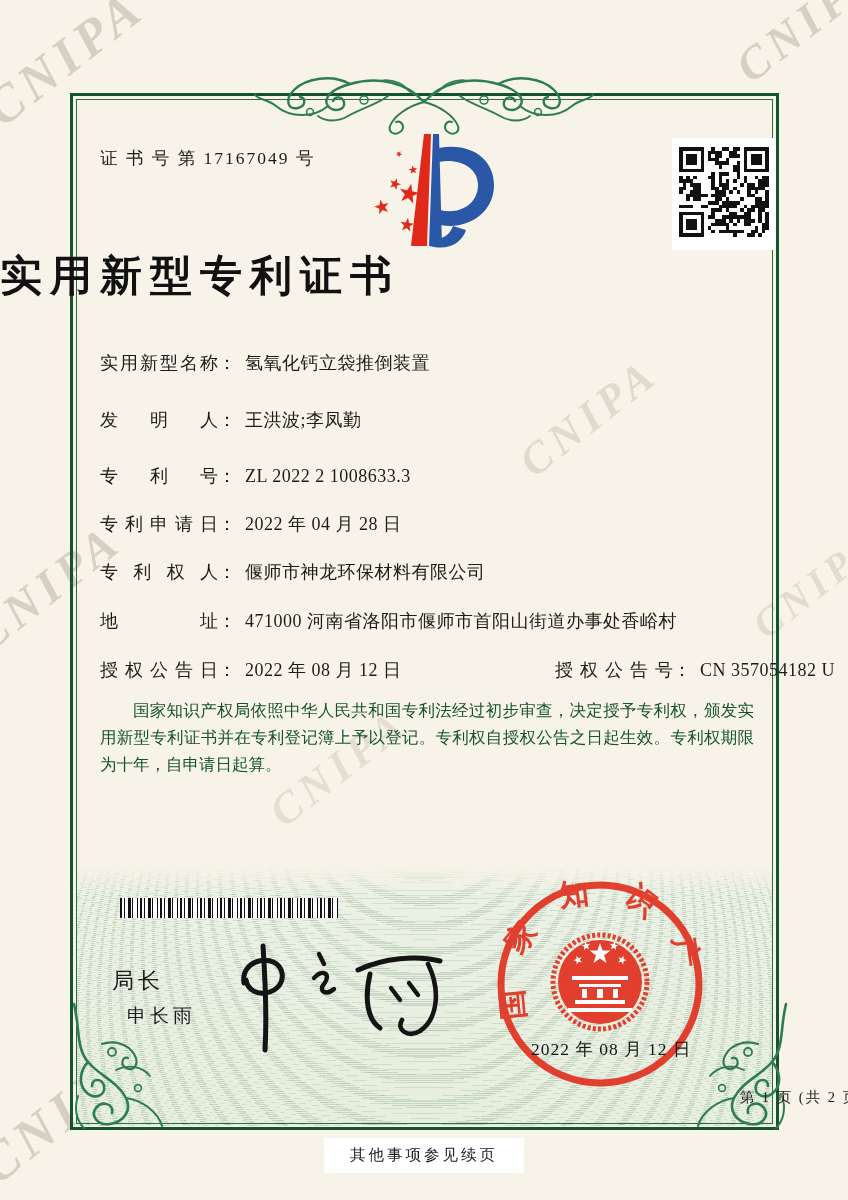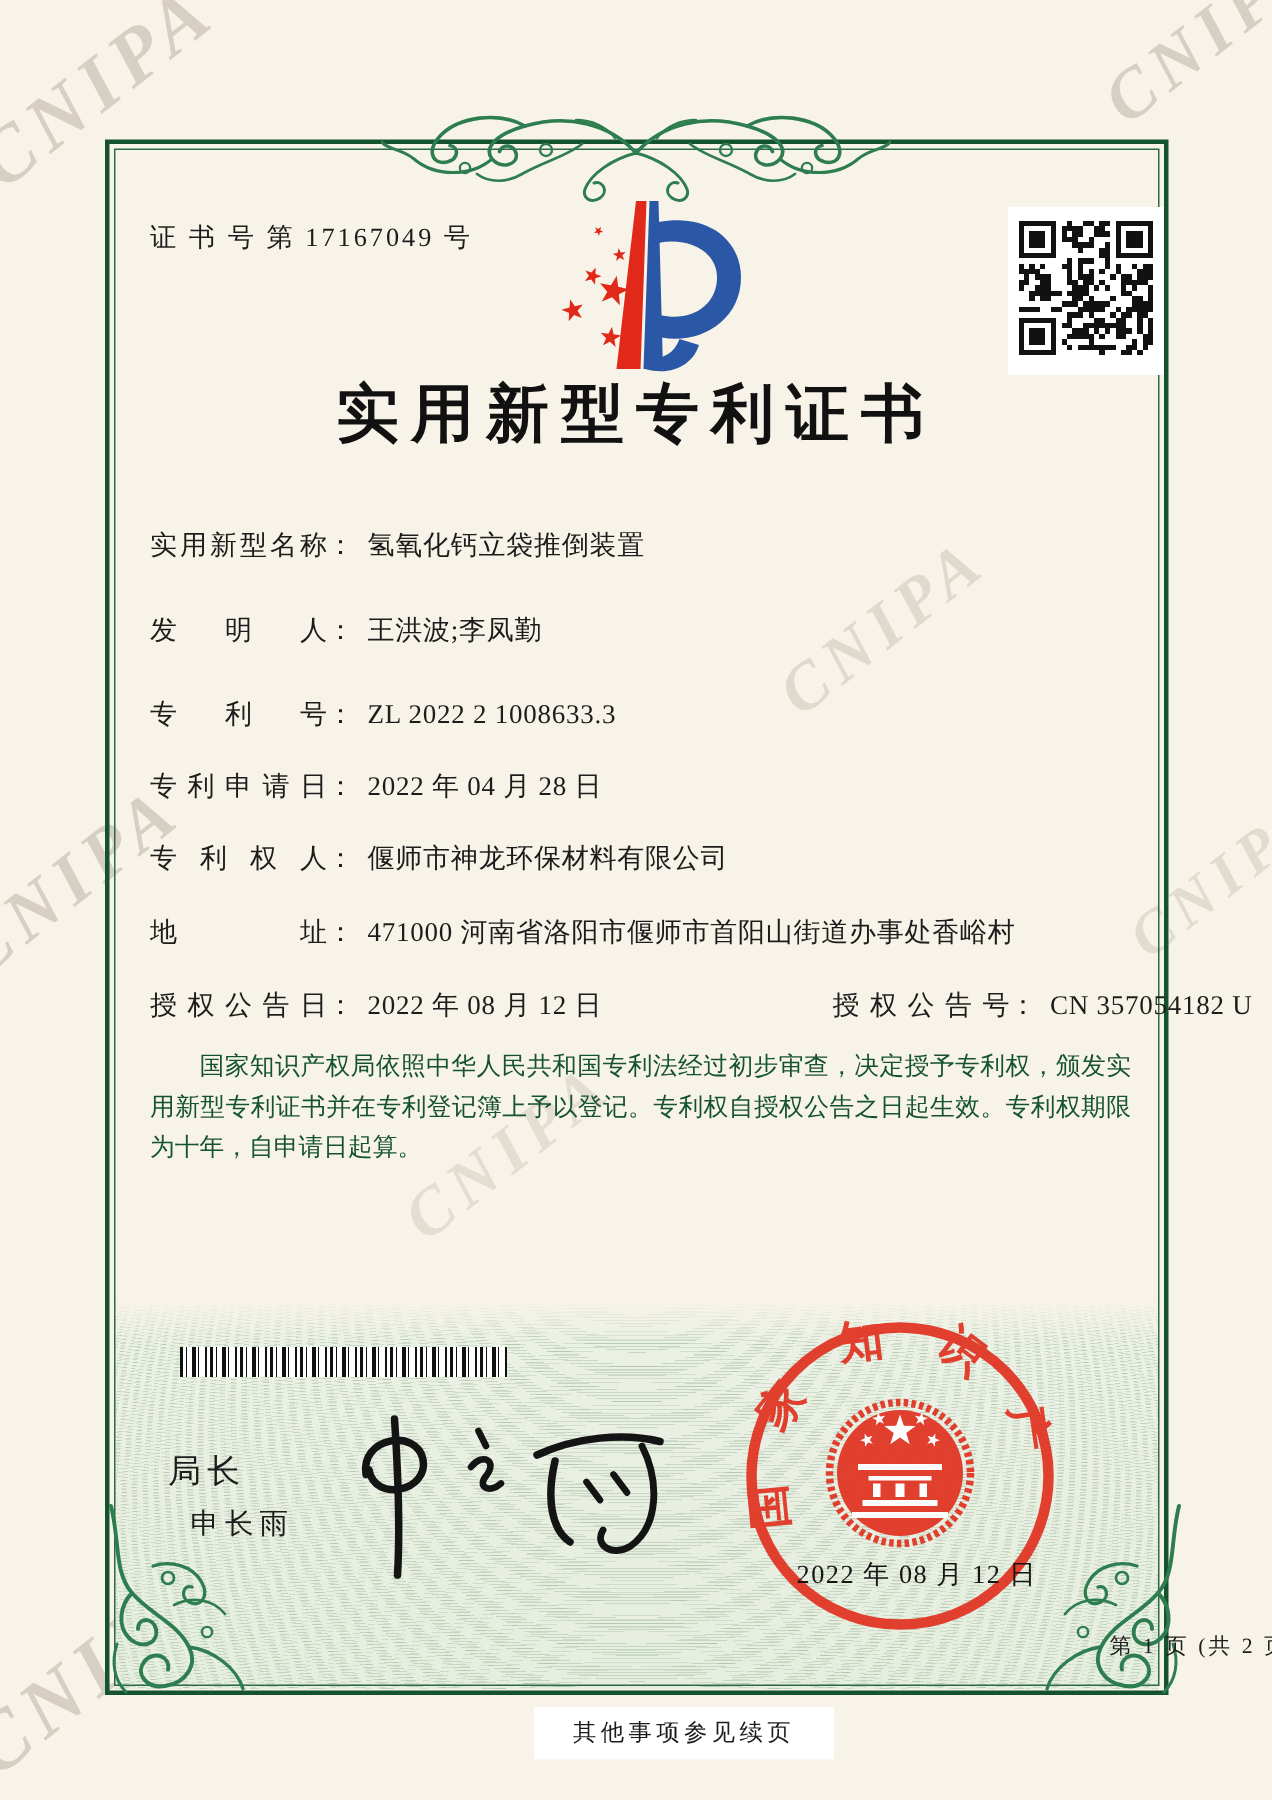--- a/index.html
+++ b/index.html
@@ -40,21 +40,21 @@
   .guilloche:before{
     content:"";position:absolute;left:0;top:0;right:0;height:30px;
     background:linear-gradient(#f8f3e8,rgba(248,243,232,0));
   }
   
   .cert-no{position:absolute;left:100px;top:146px;font-size:17.5px;letter-spacing:2px;z-index:3;}
   .logo{position:absolute;left:352px;top:128px;z-index:3;}
   .qr-wrap{position:absolute;left:672px;top:138px;width:104px;height:112px;background:#fff;z-index:3;}
   .qr-wrap svg{position:absolute;left:7px;top:9px;}
   .title{
-    position:absolute;left:0;top:248px;width:100%;text-align:center;z-index:3;
+    position:absolute;left:0;top:248px;width:100%;z-index:3;
     font-size:42px;font-weight:bold;letter-spacing:8px;color:#111;
   }
   
   .field{position:absolute;left:100px;font-size:18px;z-index:3;white-space:nowrap;}
   .flabel{display:inline-block;width:118px;text-align:justify;text-align-last:justify;vertical-align:bottom;}
   .fcolon{display:inline-block;margin-right:9px;}
   .fvalue{letter-spacing:0.5px;}
   .f1{top:351px;} .f2{top:408px;} .f3{top:464px;} .f4{top:512px;}
   .f5{top:560px;} .f6{top:609px;} .f7{top:658px;}
   .field-pair2{position:absolute;left:455px;top:0;}
@@ -75,21 +75,21 @@
   .officer-title{position:absolute;left:112px;top:966px;font-size:22px;letter-spacing:4px;z-index:4;
     font-family:"Liberation Sans","DejaVu Sans",sans-serif;}
   .officer-name{position:absolute;left:127px;top:1003px;font-size:19px;letter-spacing:4px;z-index:4;
     font-family:"Liberation Sans","DejaVu Sans",sans-serif;}
   .signature{position:absolute;left:218px;top:928px;z-index:4;}
   .seal{position:absolute;left:494px;top:878px;width:212px;height:212px;z-index:3;opacity:0.93;}
   .seal-date{position:absolute;left:531px;top:1037px;font-size:17.5px;letter-spacing:1px;color:#151515;z-index:4;}
   .page-info{position:absolute;left:0;top:1088px;width:100%;text-align:right;font-size:14.5px;letter-spacing:2px;z-index:3;padding-left:18px;}
   .footer-note{
     position:absolute;left:50%;top:1138px;transform:translateX(-50%);z-index:3;
-    background:#ffffff;padding:7px 26px;font-size:15.5px;letter-spacing:3px;color:#1c1c1c;margin-left:32px;
+    background:#ffffff;padding:7px 26px;font-size:15.5px;letter-spacing:3px;color:#1c1c1c;
   }
   
   .top-ornament{position:absolute;left:254px;top:56px;z-index:3;}
   .corner-bl{position:absolute;left:66px;top:1000px;z-index:3;}
   .corner-br{position:absolute;left:682px;top:1000px;z-index:3;transform:scaleX(-1);}
 </style>
 </head>
 <body>
 
 <span class="wm wm1">CNIPA</span>

